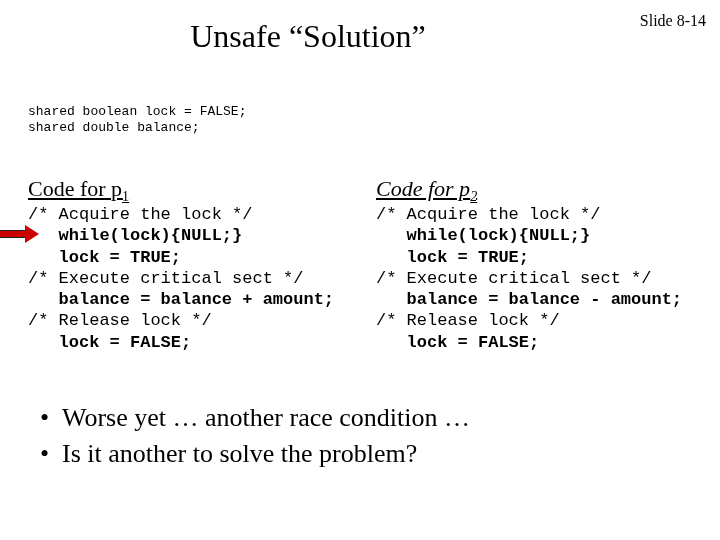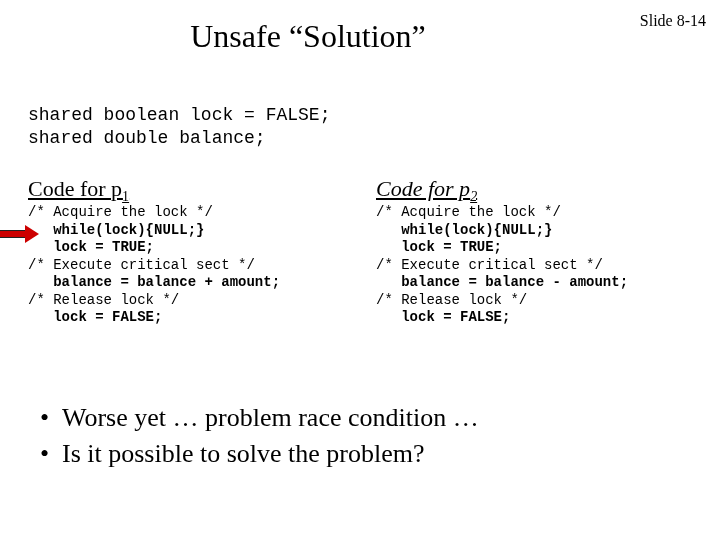--- a/index.html
+++ b/index.html
@@ -30,40 +30,40 @@
     position: absolute;
     top: 12px;
     right: 14px;
     font-size: 16px;
   }
   .shared-decl {
     position: absolute;
     top: 104px;
     left: 28px;
     font-family: "Courier New", Courier, monospace;
-    font-size: 18px;
+    font-size: 13px;
     line-height: 1.25;
     white-space: pre;
   }
   .col-heading {
     position: absolute;
     font-size: 22px;
     text-decoration: underline;
   }
   .col-heading .sub {
     font-size: 14px;
     vertical-align: sub;
     text-decoration: underline;
   }
   .col1-heading { top: 176px; left: 28px; text-align: right; }
   .col2-heading { top: 176px; left: 376px; font-style: italic; }
   .code-block {
     position: absolute;
     font-family: "Courier New", Courier, monospace;
-    font-size: 14px;
+    font-size: 17px;
     line-height: 1.25;
     white-space: pre;
   }
   .code1 { top: 204px; left: 28px; }
   .code2 { top: 204px; left: 376px; }
   .code-block b { font-weight: bold; }
   .arrow {
     position: absolute;
     top: 225px;
     left: 0px;
@@ -154,21 +154,21 @@
 <b>   while(lock){NULL;}</b>
 <b>   lock = TRUE;</b>
 <span>/* Execute critical sect */</span>
 <b>   balance = balance - amount;</b>
 <span>/* Release lock */</span>
 <b>   lock = FALSE;</b></div>
 
   <div class="bullets">
     <div class="row">
       <span class="dot">•</span>
-      <span>Worse yet … problem race condition …</span>
+      <span>Worse yet … another race condition …</span>
     </div>
     <div class="row">
       <span class="dot">•</span>
-      <span>Is it possible to solve the problem?</span>
+      <span>Is it another to solve the problem?</span>
     </div>
   </div>
 
 </div>
 
 </body></html>

